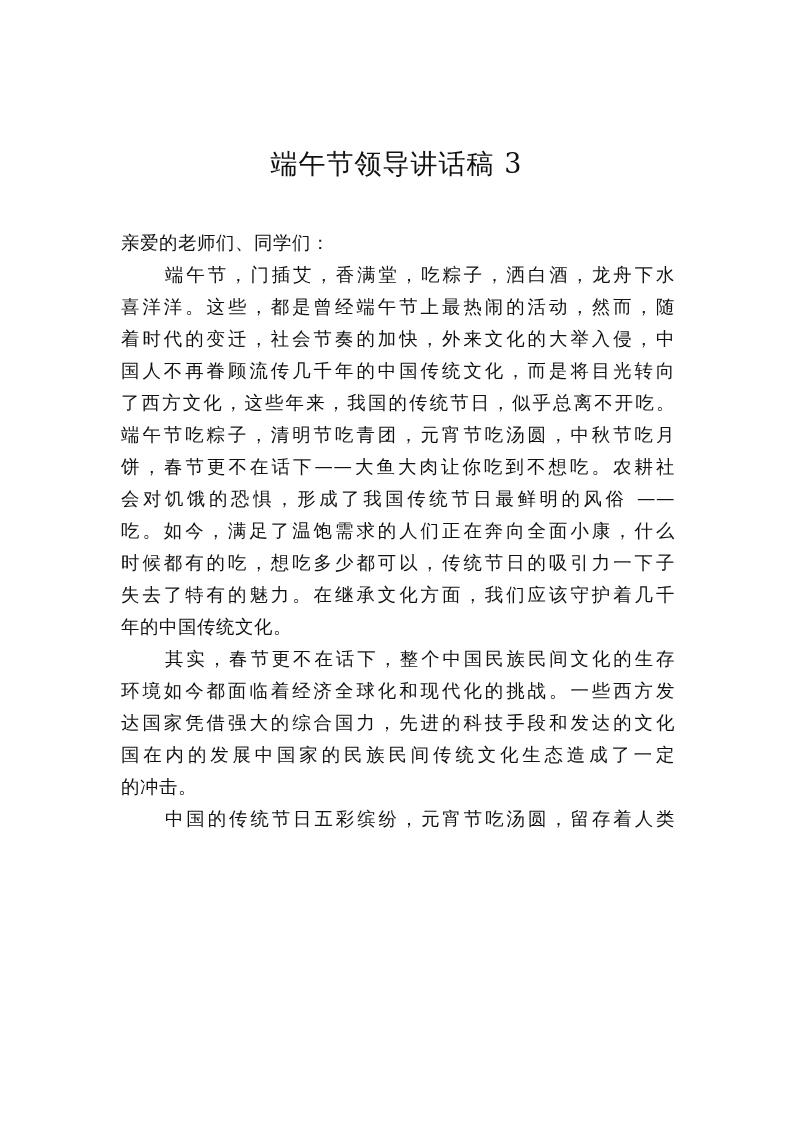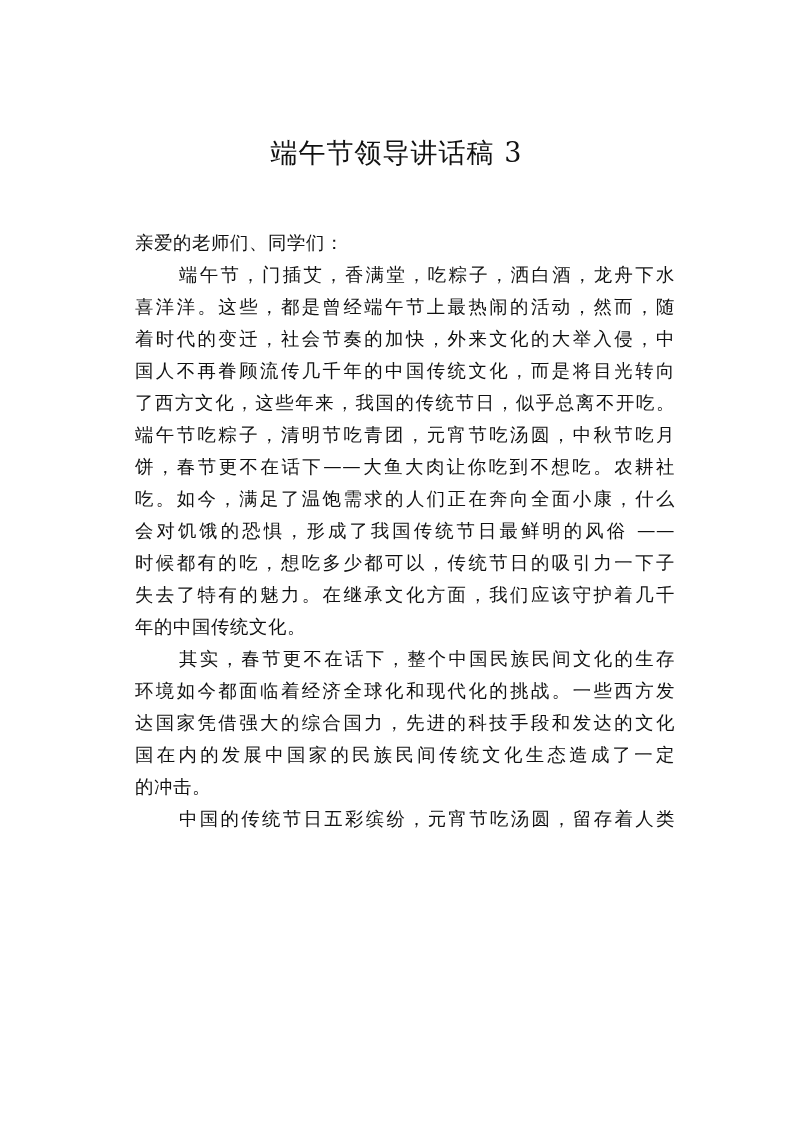--- a/index.html
+++ b/index.html
@@ -1,42 +1,42 @@
 <!DOCTYPE html>
 <html><head>
 <meta charset="utf-8">
 <style>
   html, body { margin: 0; padding: 0; background: #ffffff; }
   body { width: 793px; height: 1122px; position: relative; overflow: hidden;
          font-family: "DejaVu Serif", "Liberation Serif", serif; color: #111111; }
   .page { position: absolute; left: 0; top: 0; width: 793px; height: 1122px; background: #fff; }
-  .title { position: absolute; left: 0; width: 793px; top: 133px; text-align: center;
+  .title { position: absolute; left: 0; width: 793px; top: 144px; text-align: center;
            font-size: 27px; line-height: 40px; letter-spacing: 1px; }
   .body { position: absolute; left: 121px; top: 227px; width: 554px;
           font-size: 18.4px; line-height: 32px; letter-spacing: 0.6px; }
-  .line { display: block; white-space: nowrap; height: 32px; text-align: justify; text-align-last: justify; margin-left: 14px; }
+  .line { display: block; white-space: nowrap; height: 32px; text-align: justify; text-align-last: justify; }
   .line.last { text-align-last: left; }
   .indent { padding-left: 44px; }
 </style>
 </head>
 <body>
 
 <div class="page">
   <div class="title">端午节领导讲话稿 3</div>
   <div class="body" id="doc-body">
       <span class="line last">亲爱的老师们、同学们：</span>
       <span class="line indent">端午节，门插艾，香满堂，吃粽子，洒白酒，龙舟下水</span>
       <span class="line">喜洋洋。这些，都是曾经端午节上最热闹的活动，然而，随</span>
       <span class="line">着时代的变迁，社会节奏的加快，外来文化的大举入侵，中</span>
       <span class="line">国人不再眷顾流传几千年的中国传统文化，而是将目光转向</span>
       <span class="line">了西方文化，这些年来，我国的传统节日，似乎总离不开吃。</span>
       <span class="line">端午节吃粽子，清明节吃青团，元宵节吃汤圆，中秋节吃月</span>
       <span class="line">饼，春节更不在话下——大鱼大肉让你吃到不想吃。农耕社</span>
+      <span class="line">会对饥饿的恐惧，形成了我国传统节日最鲜明的风俗 ——</span>
       <span class="line">吃。如今，满足了温饱需求的人们正在奔向全面小康，什么</span>
-      <span class="line">会对饥饿的恐惧，形成了我国传统节日最鲜明的风俗 ——</span>
       <span class="line">时候都有的吃，想吃多少都可以，传统节日的吸引力一下子</span>
       <span class="line">失去了特有的魅力。在继承文化方面，我们应该守护着几千</span>
       <span class="line last">年的中国传统文化。</span>
       <span class="line indent">其实，春节更不在话下，整个中国民族民间文化的生存</span>
       <span class="line">环境如今都面临着经济全球化和现代化的挑战。一些西方发</span>
       <span class="line">达国家凭借强大的综合国力，先进的科技手段和发达的文化</span>
       <span class="line">国在内的发展中国家的民族民间传统文化生态造成了一定</span>
       <span class="line last">的冲击。</span>
       <span class="line indent">中国的传统节日五彩缤纷，元宵节吃汤圆，留存着人类</span>
     </div>

